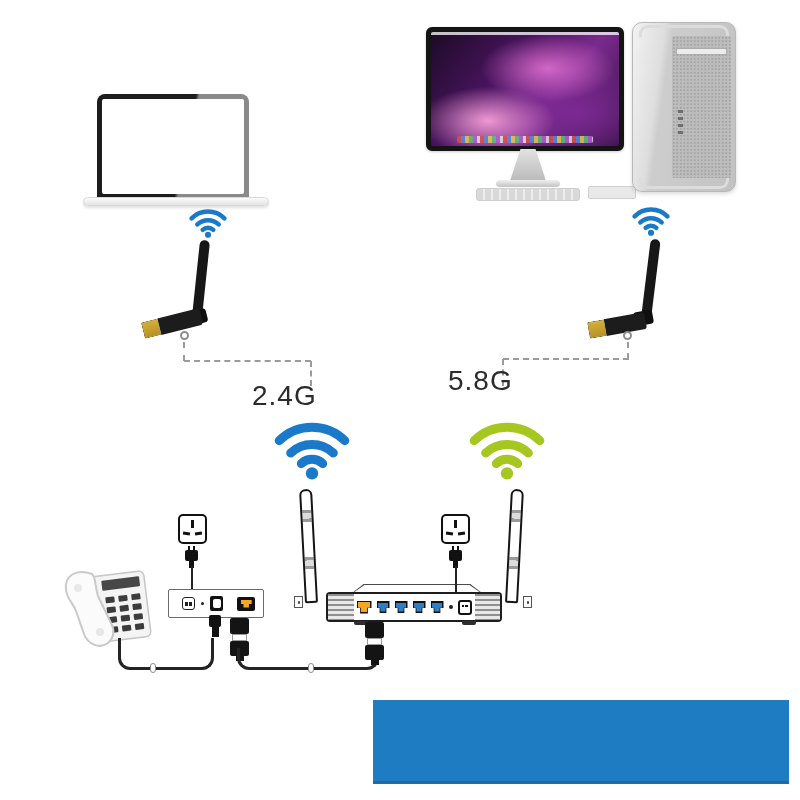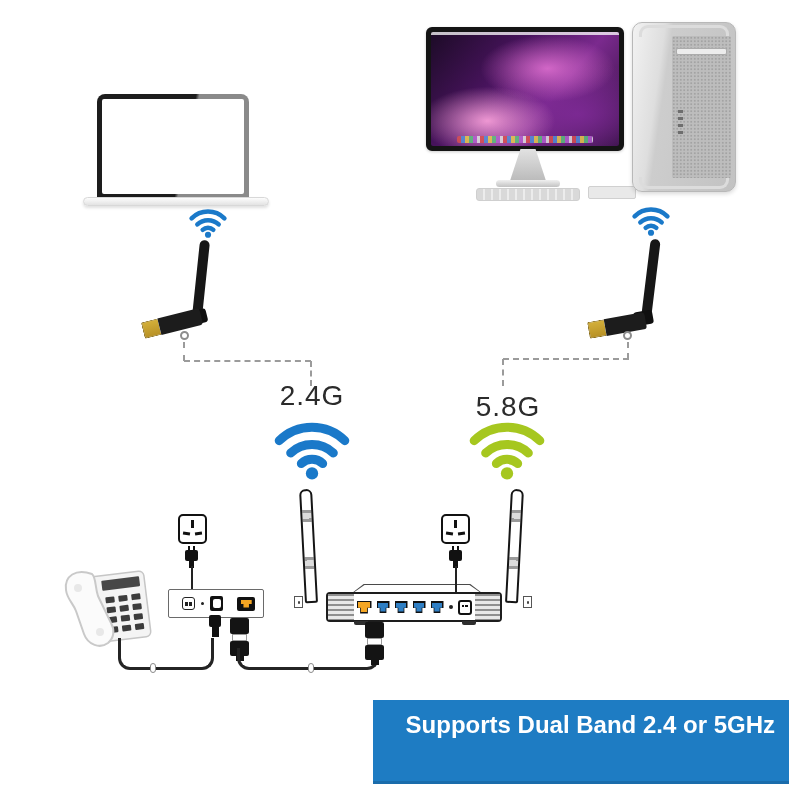--- a/index.html
+++ b/index.html
@@ -47,21 +47,21 @@
     background-color:#bdbdbd;background-image:radial-gradient(#a3a3a3 1px,transparent 1px);background-size:3.5px 3.5px;}
   .tower-slot{position:absolute;top:12px;left:8%;right:6%;height:7px;border-radius:2px;
     background:#ececec;border:1px solid #ababab;}
   .tower-ports{position:absolute;left:10%;top:52%;width:5px;height:26px;
     background:repeating-linear-gradient(180deg,#6e6e6e 0 3px,transparent 3px 7px);}
 
   
   .wifi{display:block;}
   .wifi-blue{color:var(--wifi_blue,#1a79c9);}
   .wifi-green{color:var(--wifi_green,#a6c71f);}
-  .band-label{font-size:28px;color:#2b2b2b;text-align:center;letter-spacing:1px;}
+  .band-label{font-size:28px;color:#2b2b2b;letter-spacing:1px;}
 
   
   .adapter{width:84px;height:118px;}
   .ad-antenna{position:absolute;width:10px;height:78px;background:#171717;border-radius:5px 5px 2px 2px;}
   .ad-joint{position:absolute;width:19px;height:14px;background:#0f0f0f;border-radius:3px;}
   .ad-body{position:absolute;height:17px;display:flex;align-items:stretch;}
   .ad-usb{width:17px;background:linear-gradient(#d3af3a,#b89125);border:1px solid #8a6d17;border-right:none;border-radius:2px 0 0 2px;}
   .ad-shell{flex:1;background:#1c1c1c;border-radius:0 3px 3px 0;}
   .link-circle{width:9px;height:9px;border:2px solid #8d8d8d;border-radius:50%;background:#fff;}
   .dashv{border-left:2px dashed #9b9b9b;width:0;}
@@ -206,21 +206,21 @@
   <div class="abs dashv" style="left:502px;top:359px;height:27px;"></div>
 
   <div class="abs band-label" style="left:252px;top:380px;width:120px;">2.4G</div>
   <svg class="abs wifi wifi-blue" style="left:271px;top:416px;" width="82" height="64" viewBox="0 0 100 78">
     <path d="M10 30 A 57 57 0 0 1 90 30" fill="none" stroke="currentColor" stroke-width="11" stroke-linecap="round"></path>
     <path d="M24 45 A 38 38 0 0 1 76 45" fill="none" stroke="currentColor" stroke-width="11" stroke-linecap="round"></path>
     <path d="M37 58 A 19 19 0 0 1 63 58" fill="none" stroke="currentColor" stroke-width="11" stroke-linecap="round"></path>
     <circle cx="50" cy="70" r="7.5" fill="currentColor"></circle>
   </svg>
 
-  <div class="abs band-label" style="left:448px;top:391px;width:120px;">5.8G</div>
+  <div class="abs band-label" style="left:448px;top:365px;width:120px;">5.8G</div>
   <svg class="abs wifi wifi-green" style="left:466px;top:416px;" width="82" height="64" viewBox="0 0 100 78">
     <path d="M10 30 A 57 57 0 0 1 90 30" fill="none" stroke="currentColor" stroke-width="11" stroke-linecap="round"></path>
     <path d="M24 45 A 38 38 0 0 1 76 45" fill="none" stroke="currentColor" stroke-width="11" stroke-linecap="round"></path>
     <path d="M37 58 A 19 19 0 0 1 63 58" fill="none" stroke="currentColor" stroke-width="11" stroke-linecap="round"></path>
     <circle cx="50" cy="70" r="7.5" fill="currentColor"></circle>
   </svg>
 
   <div class="abs antenna" style="left:305px;top:489px;transform:rotate(-3deg);transform-origin:bottom center;"></div>
   <div class="abs antenna" style="left:505px;top:489px;transform:rotate(3deg);transform-origin:bottom center;"></div>
   <div class="abs ant-tab" style="left:294px;top:596px;"></div>
@@ -329,16 +329,15 @@
   <div class="abs cable-u" style="left:237px;top:648px;width:142px;height:22px;"></div>
   <div class="abs cable-break" style="left:308px;top:663px;"></div>
   <div class="abs eth-conn" style="left:365px;top:622px;">
     <div class="eth-seg1"></div>
       <div class="eth-band"></div>
       <div class="eth-seg2"></div>
       <div class="eth-stub"></div>
   </div>
 
   <div class="abs banner">
-    <div>Supports Dual Band 2.4 or 5GHz</div>
   </div>
 
 </div>
 
 </body></html>

